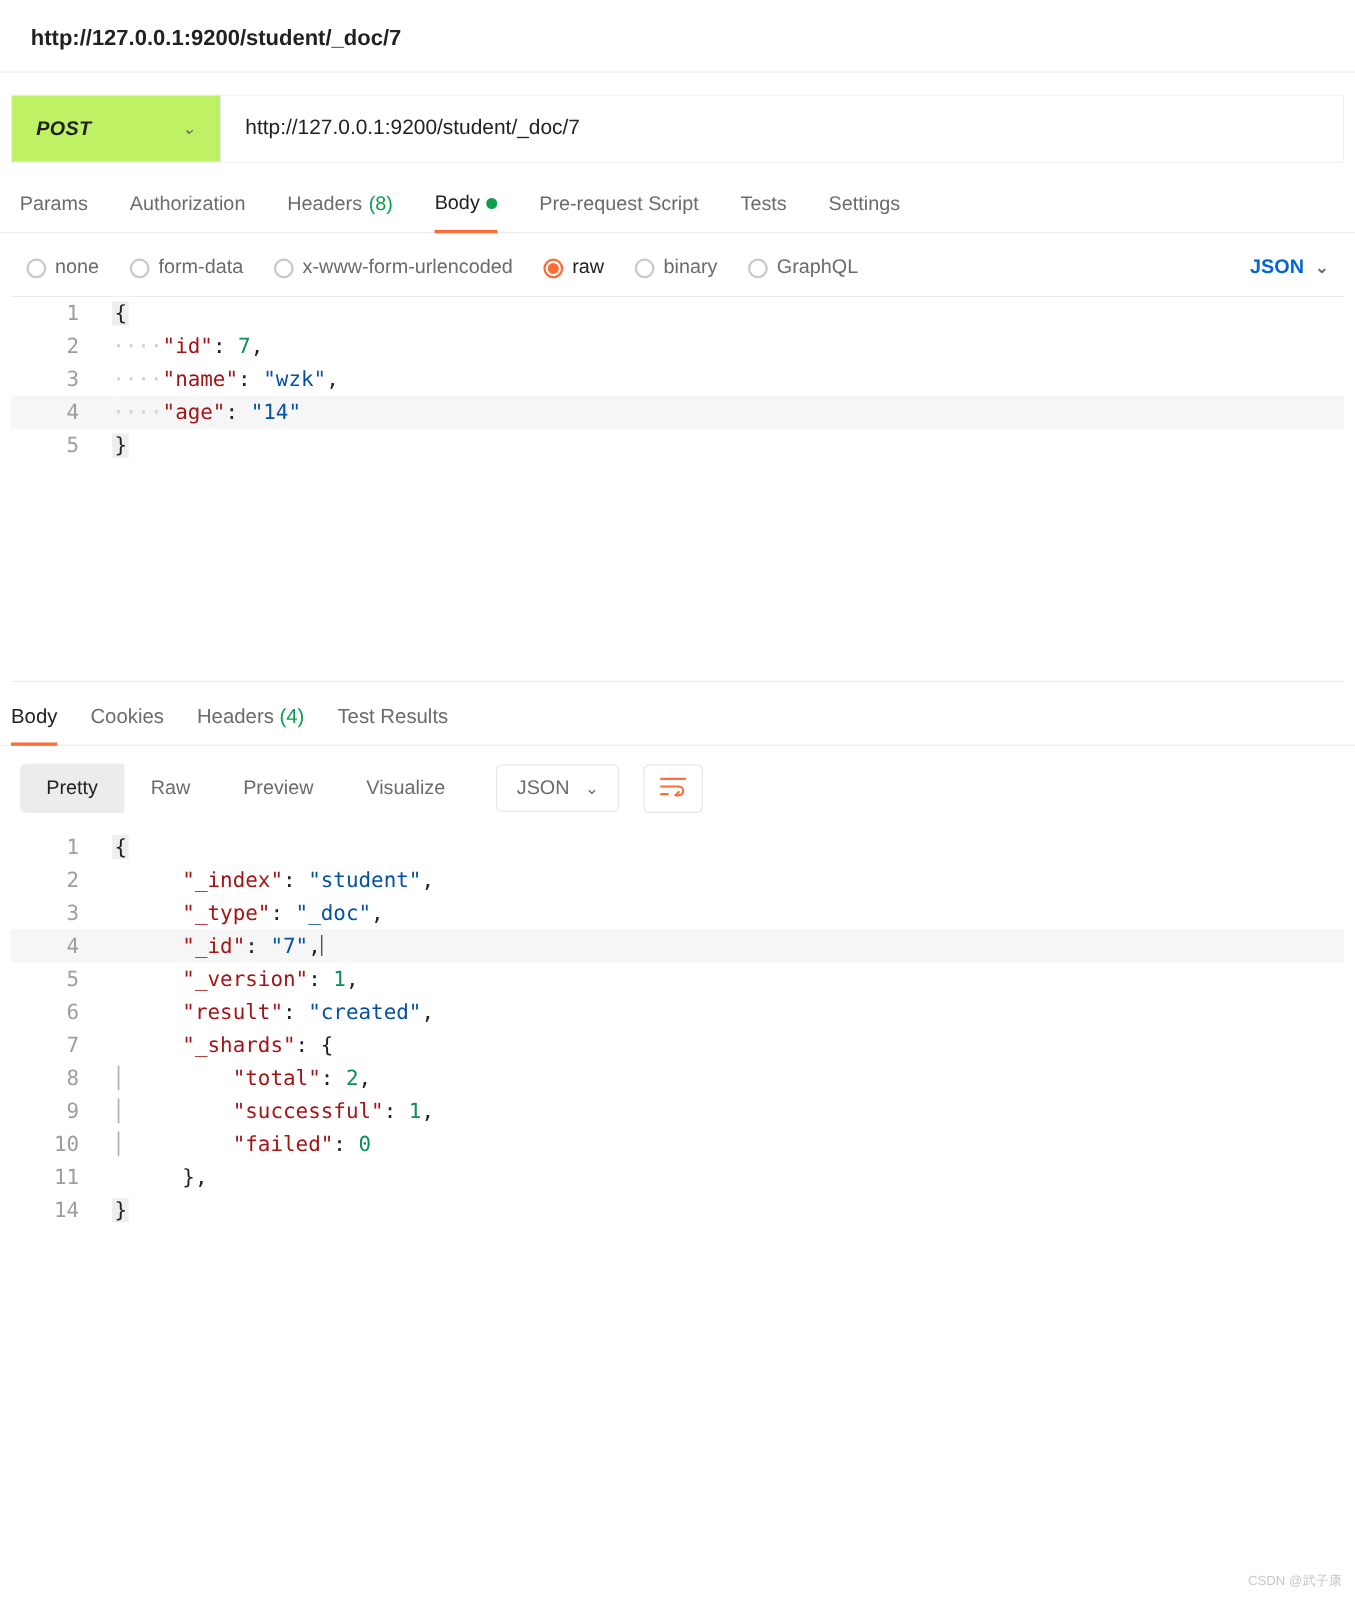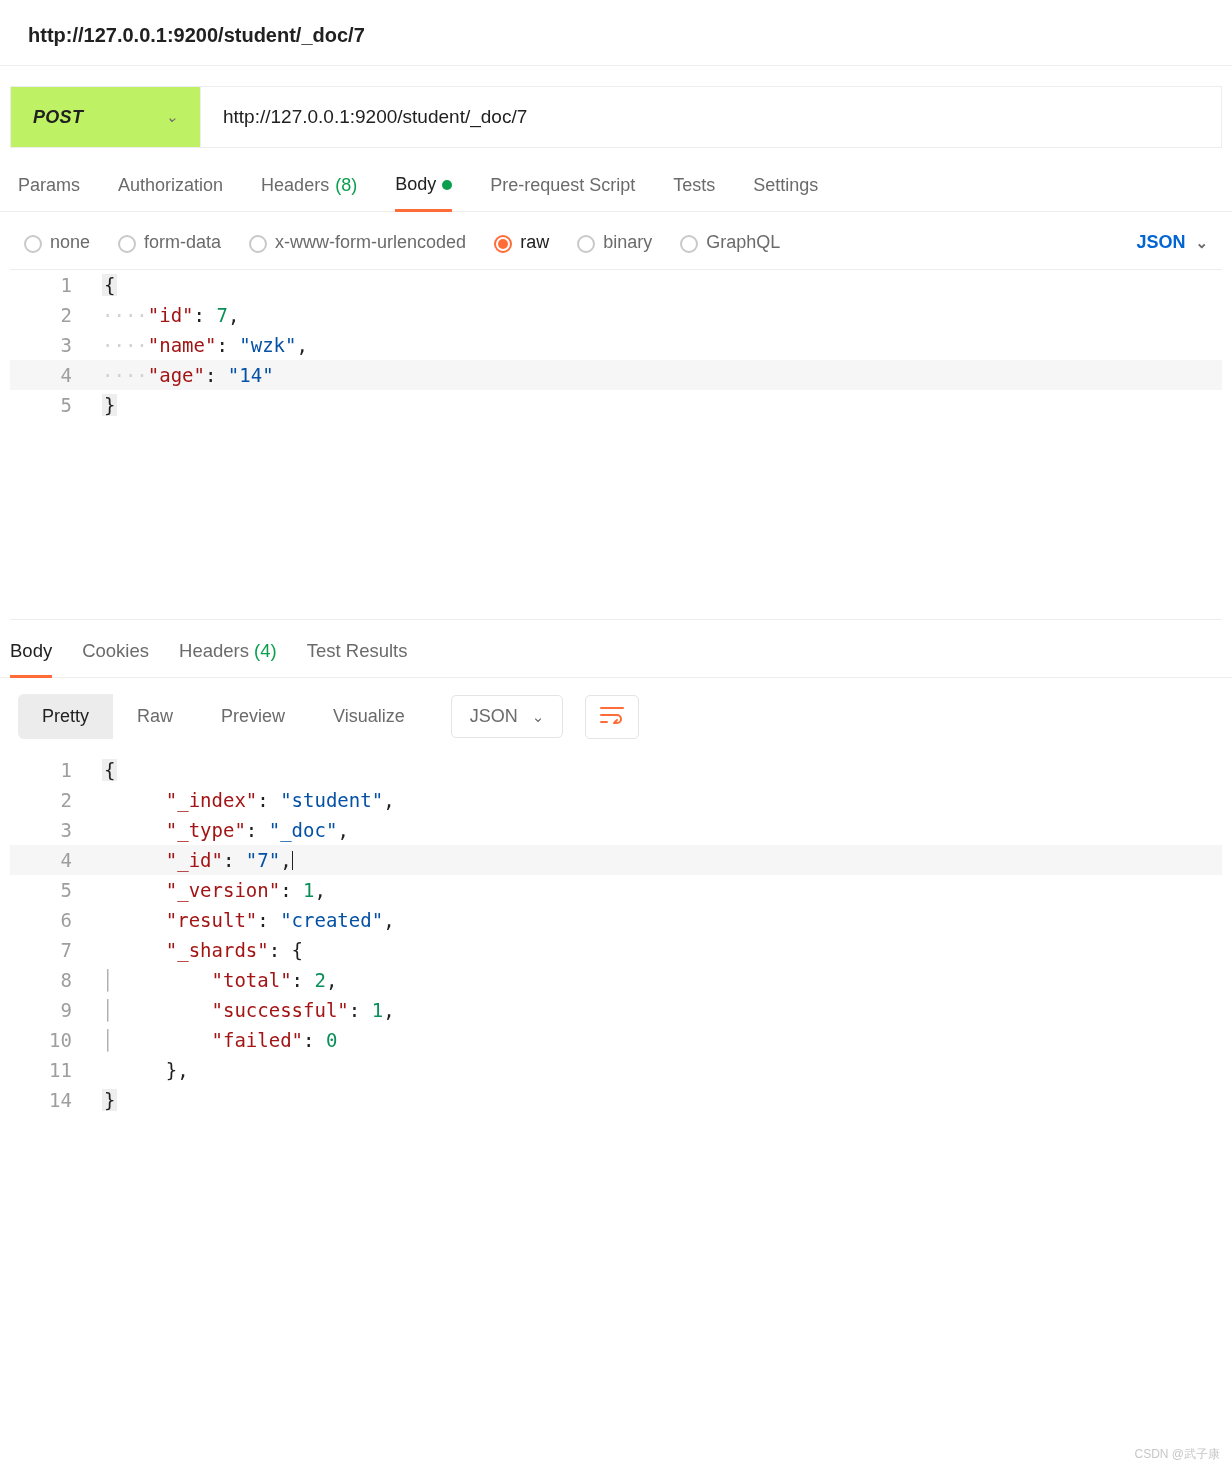--- a/index.html
+++ b/index.html
@@ -38,21 +38,21 @@
 .resp-tabs { display: flex; gap: 30px; padding: 20px 10px 0; border-bottom: 1px solid #ededed; }
 .rtab { font-size: 18.5px; color: #6b6b6b; padding-bottom: 13px; cursor: pointer; }
 .rtab.active { color: #212121; border-bottom: 3px solid #ff6c37; margin-bottom: -1px; }
 .rtab .cnt { color: #0a9f4d; }
 .resp-ctl { display: flex; align-items: center; gap: 0; padding: 16px 18px; }
 .seg { display: inline-flex; border-radius: 6px; overflow: hidden; }
 .seg button { border: none; background: transparent; font-size: 18px; color: #6b6b6b; padding: 12px 24px; cursor: pointer; font-family: inherit; text-align: center; }
 .seg button.on { background: #ececec; color: #212121; }
 .jsonbtn { margin-left: 22px; border: 1px solid #e4e4e4; background: #fff; border-radius: 5px; padding: 10px 18px; display: flex; align-items: center; gap: 14px; color: #6b6b6b; font-size: 18px; cursor: pointer; }
 .wrapbtn { margin-left: 22px; border: 1px solid #e4e4e4; background: #fff; border-radius: 5px; padding: 8px 14px; color: #ff6c37; font-size: 22px; cursor: pointer; }
-.watermark { position: fixed; bottom: 5px; right: 12px; font-size: 12px; color: #c7c7c7; }
+.watermark { position: fixed; bottom: 22px; right: 12px; font-size: 12px; color: #c7c7c7; }
 .cursor-bar { display:inline-block; width:1px; height:19px; background:#212121; vertical-align:middle; margin-bottom:3px; }
 .fold { color:#b0b0b0; display:inline-block; width:18px; }
 </style>
 </head>
 <body>
 
 <div class="title-bar">
   <h1>http://127.0.0.1:9200/student/_doc/7</h1>
 </div>
 

